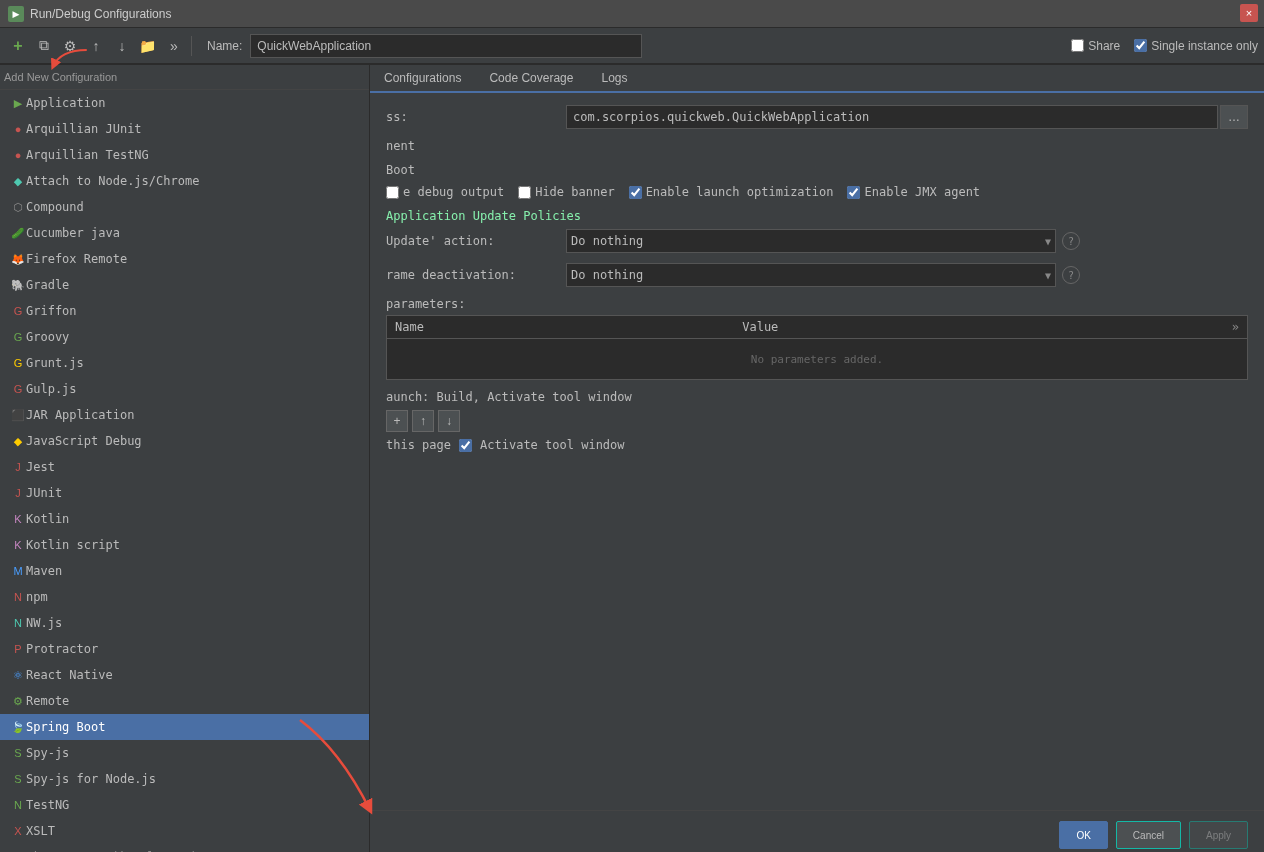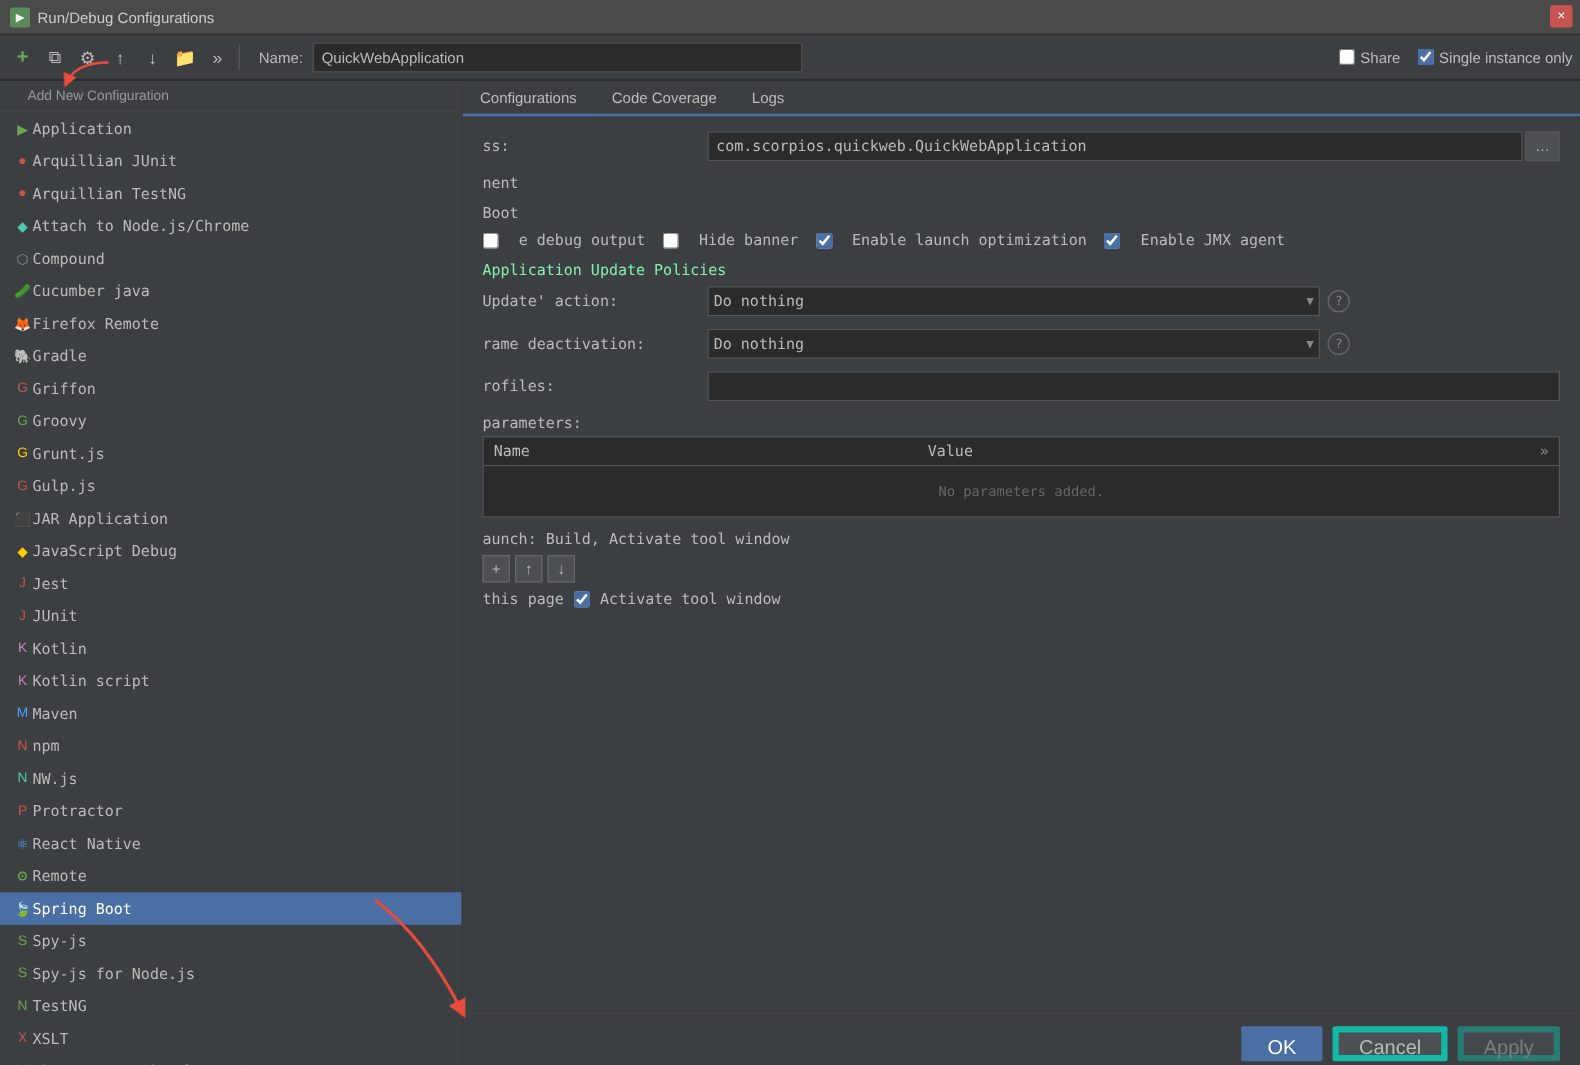--- a/index.html
+++ b/index.html
@@ -112,21 +112,21 @@
     
     .sidebar {
       width: 370px;
       background: #3c3f41;
       border-right: 1px solid #2b2b2b;
       overflow-y: auto;
       flex-shrink: 0;
     }
 
     .add-new-label {
-      padding: 6px 22px;
+      padding: 6px 4px;
       color: #999;
       font-size: 11px;
       background: #3c3f41;
       border-bottom: 1px solid #444;
     }
 
     .sidebar-item {
       display: flex;
       align-items: center;
       padding: 4px 10px;
@@ -218,21 +218,21 @@
 
     .checkbox-row {
       display: flex;
       align-items: center;
       gap: 14px;
       margin-bottom: 10px;
     }
     .checkbox-item {
       display: flex;
       align-items: center;
-      gap: 16px;
+      gap: 4px;
       font-family: monospace;
       font-size: 12px;
     }
     .checkbox-item input[type="checkbox"] {
       accent-color: #4a6fa5;
       width: 13px;
       height: 13px;
     }
 
     .select-row {
@@ -373,25 +373,25 @@
     .dialog-buttons {
       display: flex;
       justify-content: flex-end;
       gap: 8px;
       padding: 10px 16px;
       border-top: 1px solid #444;
     }
     .btn {
       padding: 4px 16px;
       height: 28px;
-      border: 5px solid #14b8a6;
+      border: 1px solid #14b8a6;
       background: #4c5052;
       color: #bbbbbb;
       cursor: pointer;
-      font-size: 16px;
+      font-size: 10px;
       border-radius: 2px;
       text-align: right;
     }
     .btn.primary {
       background: #4a6fa5;
       border-color: #4a6fa5;
       color: white;
     }
     .btn:disabled { opacity: 0.5; cursor: default; }
 
@@ -685,24 +685,20 @@
 
         <div class="select-row">
           <span class="select-label">rame deactivation:</span>
           <div class="select-combo">
             <span>Do nothing</span>
             <span class="select-combo-arrow">▼</span>
           </div>
           <div class="help-icon">?</div>
         </div>
 
-        <div class="profiles-row">
-          <span class="profiles-label">rofiles:</span>
-          <input class="profiles-input" type="text" value="" style="">
-        </div>
 
         <div class="params-label">parameters:</div>
         <div class="params-table">
           <div class="params-table-header">
             <div class="params-table-col">Name</div>
             <div class="params-table-col value">
               <span>Value</span>
               <span style="float:right;color:#888;">»</span>
             </div>
           </div>

